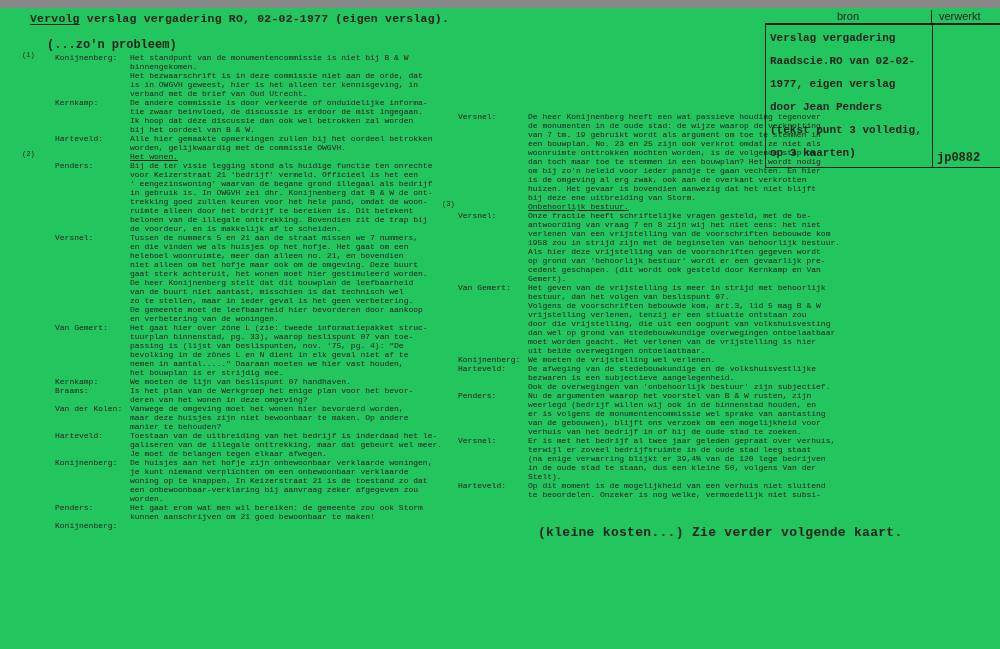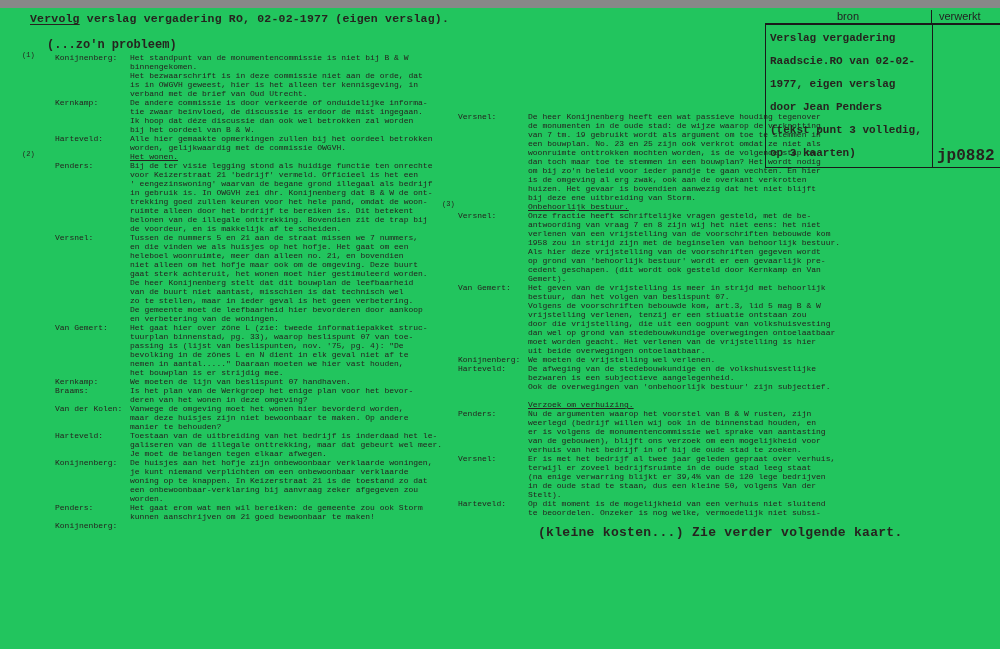--- a/index.html
+++ b/index.html
@@ -28,21 +28,21 @@
     font-family:"Liberation Sans",sans-serif;font-size:11px;color:#222;}
   .sb-h1{width:166px;text-align:center;border-right:1.5px solid #1a1a1a;padding-bottom:1px;}
   .sb-h2{flex:1;padding-left:7px;}
   .sb-body{display:flex;border-left:1.5px solid #1a1a1a;border-bottom:1.5px solid #1a1a1a;}
   .sb-source{
     width:162px;border-right:1.5px solid #1a1a1a;
     padding:2px 0 2px 4px;
     font-size:11px;font-weight:bold;line-height:23px;white-space:pre;
   }
   .sb-code-cell{flex:1;display:flex;align-items:flex-end;padding:0 0 2px 4px;}
-  .sb-code{font-size:16px;font-weight:bold;}
+  .sb-code{font-size:12px;font-weight:bold;}
   
   .col{position:absolute;font-size:8px;line-height:9px;}
   .col-left{left:55px;top:45px;width:396px;}
   .col-right{left:458px;top:104px;width:404px;}
   .entry{position:relative;}
   .marker{position:absolute;font-size:7px;top:-2px;}
   .col-left .marker{left:-33px;}
   .col-right .marker{left:-16px;}
   .heading{text-decoration:underline;text-underline-offset:1px;white-space:pre;}
   .col-left .heading{margin-left:75px;}
@@ -310,22 +310,20 @@
         <div class="row">
           <span class="speaker">Harteveld:</span>
           <div class="speech">De afweging van de stedebouwkundige en de volkshuisvestlijke
 bezwaren is een subjectieve aangelegenheid.
 Ook de overwegingen van 'onbehoorlijk bestuur' zijn subjectief.</div>
         </div>
       </div>
 
       <div class="entry">
         <span class="marker"></span>
-        <div class="heading">
-Verzoek om verhuizing.</div>
         <div class="row">
           <span class="speaker">Penders:</span>
           <div class="speech">Nu de argumenten waarop het voorstel van B &amp; W rusten, zijn
 weerlegd (bedrijf willen wij ook in de binnenstad houden, en
 er is volgens de monumentencommissie wel sprake van aantasting
 van de gebouwen), blijft ons verzoek om een mogelijkheid voor
 verhuis van het bedrijf in of bij de oude stad te zoeken.</div>
         </div>
       </div>
 

